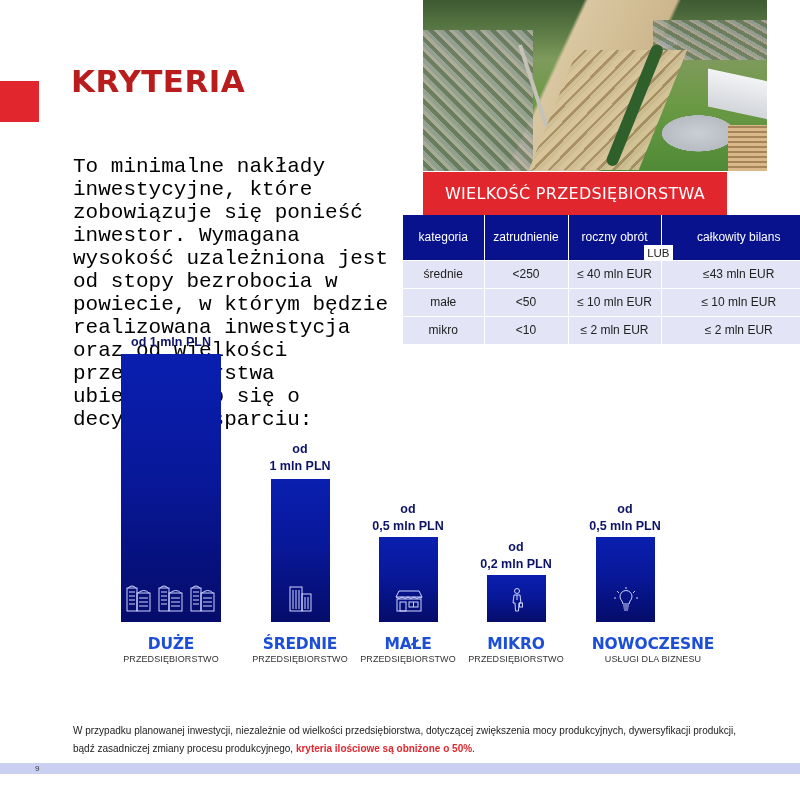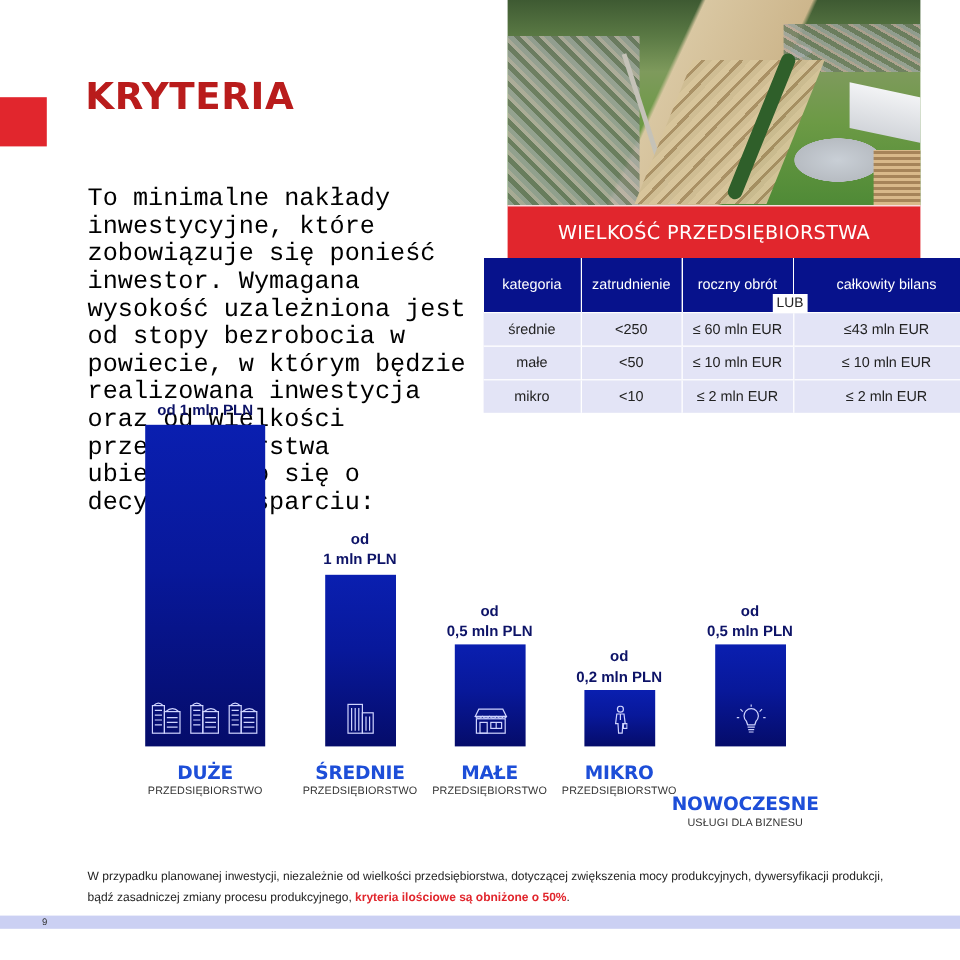--- a/index.html
+++ b/index.html
@@ -24,21 +24,21 @@
   }
   .photo .town-left { position: absolute; left: 0; top: 30px; width: 110px; height: 141px; background: repeating-linear-gradient(45deg, #9aa39b 0 4px, #6b7a63 4px 8px, #b5b0a4 8px 11px); opacity: 0.85; }
   .photo .town-top { position: absolute; left: 230px; top: 20px; width: 114px; height: 40px; background: repeating-linear-gradient(30deg, #9aa39b 0 3px, #6e7e62 3px 7px, #b8a79a 7px 9px); opacity: 0.85; }
   .photo .road { position: absolute; left: 95px; top: 45px; width: 4px; height: 150px; background: #c5c2b8; transform: rotate(-18deg); transform-origin: top; }
   .photo .site { position: absolute; left: 130px; top: 50px; width: 110px; height: 120px; background: repeating-linear-gradient(120deg, #d8c59b 0 6px, #a88f63 6px 9px, #cfbd93 9px 14px); transform: skewX(-22deg); opacity: 0.95; }
   .photo .trees { position: absolute; left: 230px; top: 45px; width: 12px; height: 130px; background: #2f5f2a; transform: rotate(22deg); transform-origin: top; border-radius: 6px; }
   .photo .hall { position: absolute; left: 285px; top: 75px; width: 60px; height: 38px; background: linear-gradient(#f2f3f5, #d2d5da); transform: skewY(12deg); }
   .photo .logs { position: absolute; left: 305px; top: 125px; width: 45px; height: 46px; background: repeating-linear-gradient(0deg, #d9b98a 0 3px, #a68459 3px 5px); }
 
   
-  .tbl-head { position: absolute; left: 423px; top: 171px; width: 344px; height: 44px; background: #e1262d; color: #fff; font-family: "DejaVu Sans", sans-serif; font-size: 16px; text-align: center; line-height: 44px; letter-spacing: 0.3px; border-top: 1px solid #ffffff; }
+  .tbl-head { position: absolute; left: 423px; top: 171px; width: 304px; height: 44px; background: #e1262d; color: #fff; font-family: "DejaVu Sans", sans-serif; font-size: 16px; text-align: center; line-height: 44px; letter-spacing: 0.3px; border-top: 1px solid #ffffff; }
   table.size { position: absolute; left: 403px; top: 215px; width: 413px; border-collapse: collapse; font-size: 12px; }
   table.size th { background: #07128c; color: #fff; font-weight: normal; height: 45px; text-align: center; border-right: 1px solid #ffffff88; vertical-align: middle; line-height: 15px; position: relative; }
   table.size th:last-child { border-right: none; }
   table.size td { background: #e3e4f6; height: 28px; text-align: center; color: #222; border-right: 1px solid #ffffff; border-top: 1px solid #ffffff; font-size: 12px; }
   table.size td:last-child { border-right: none; }
   .lub { position: absolute; right: -12px; bottom: -1px; background: #fff; color: #222; font-size: 11.5px; padding: 1px 3px; line-height: 14px; z-index: 2; }
 
   
   .bar { position: absolute; background: linear-gradient(180deg, #0a1fb0 0%, #08189a 45%, #050c6a 100%); }
   .bar-label { position: absolute; text-align: center; color: #0d1367; font-weight: bold; font-size: 12.5px; line-height: 17px; }
@@ -84,21 +84,21 @@
         <span>roczny obrót</span>
         <span class="lub">LUB</span>
       </th>
       <th style="padding:0 30px">całkowity bilans</th>
     </tr>
   </thead>
   <tbody>
     <tr>
       <td>średnie</td>
       <td>&lt;250</td>
-      <td>≤ 60 mln EUR</td>
+      <td>≤ 40 mln EUR</td>
       <td>≤43 mln EUR</td>
     </tr>
     <tr>
       <td>małe</td>
       <td>&lt;50</td>
       <td>≤ 10 mln EUR</td>
       <td>≤ 10 mln EUR</td>
     </tr>
     <tr>
       <td>mikro</td>
@@ -236,21 +236,21 @@
           <line x1="10.5" y1="22" x2="15.5" y2="22"></line>
           <line x1="11" y1="24" x2="15" y2="24"></line>
           <line x1="13" y1="1" x2="13" y2="3"></line>
           <line x1="4" y1="5" x2="6" y2="7"></line>
           <line x1="22" y1="5" x2="20" y2="7"></line>
           <line x1="1" y1="12" x2="3" y2="12"></line>
           <line x1="23" y1="12" x2="25" y2="12"></line>
         </svg>
     </div>
   </div>
-  <div class="cat" style="left:556px; top:636px; width:130px;margin-top:26px;">
+  <div class="cat" style="left:588px; top:636px; width:130px;">
     <span class="name">NOWOCZESNE</span>
     <span class="sub">USŁUGI DLA BIZNESU</span>
   </div>
 </div>
 
 <p class="footnote"><span>W przypadku planowanej inwestycji, niezależnie od wielkości przedsiębiorstwa, dotyczącej zwiększenia mocy produkcyjnych, dywersyfikacji produkcji, bądź zasadniczej zmiany procesu produkcyjnego, </span><span class="hl">kryteria ilościowe są obniżone o 50%</span><span>.</span></p>
 
 <div class="footer-bar"></div>
 <div class="page-num">9</div>
 

